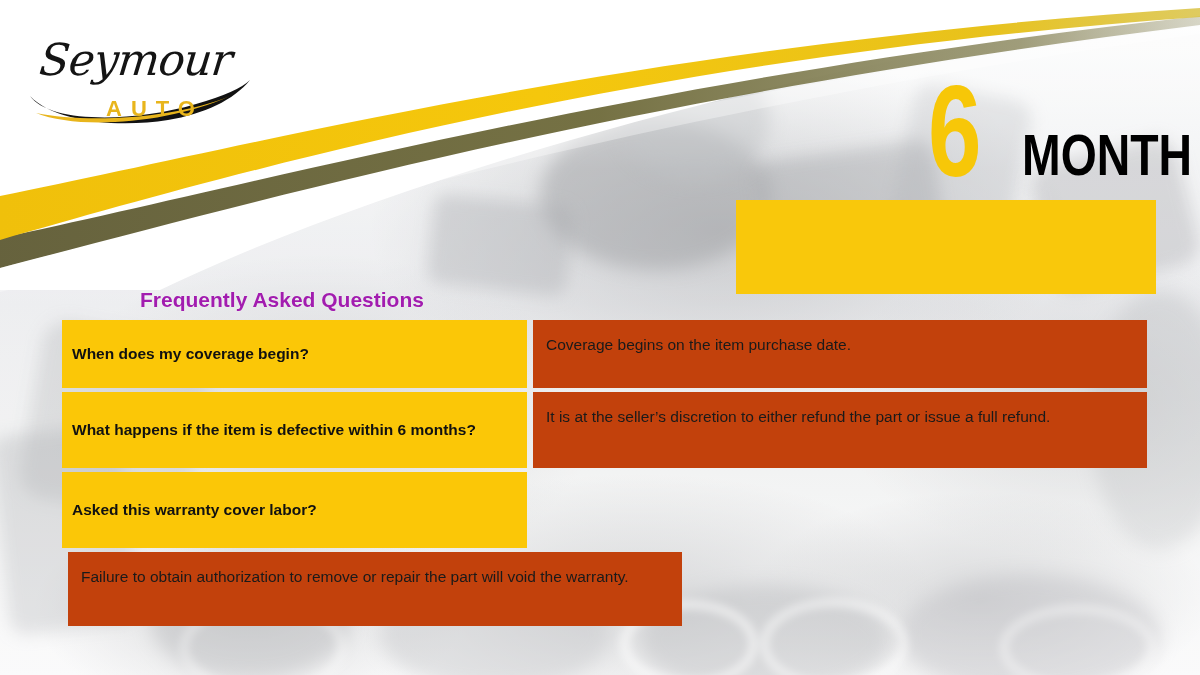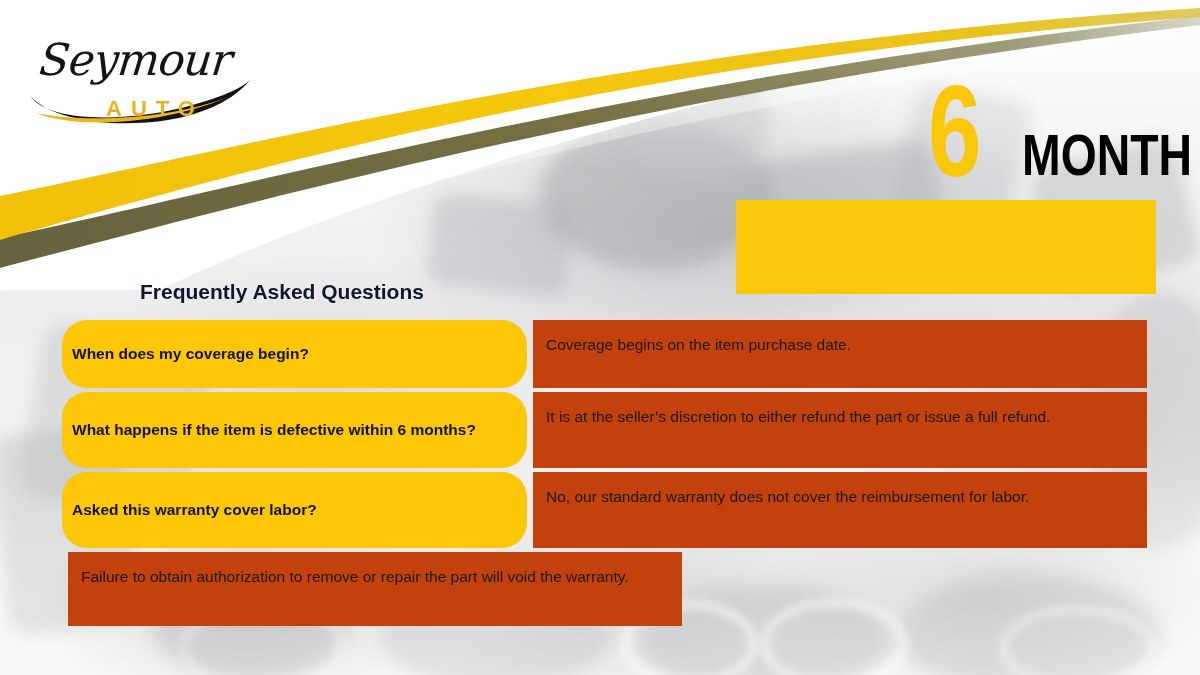--- a/index.html
+++ b/index.html
@@ -78,37 +78,37 @@
     transform:scaleX(.80);transform-origin:left top;
     letter-spacing:0px;
   }
   #band{
     position:absolute;left:736px;top:200px;width:420px;height:94px;
     background:#F9C80B;
   }
 
   
   #faq-title{
-    position:absolute;left:140px;top:280px;
-    font-size:21px;font-weight:700;color:#0f172a;
+    position:absolute;left:140px;top:288px;
+    font-size:21px;font-weight:700;color:#a21caf;
     font-family:"Liberation Sans", sans-serif;
     text-shadow:0 0 2px rgba(255,255,255,.55);
   }
   #table{
     position:absolute;left:62px;top:320px;width:1085px;
   }
   .row{display:flex;margin-bottom:4px;}
   .q,.a{
     box-sizing:border-box;
     display:flex;align-items:center;
   }
   .q{
     width:465px;background:#FBC707;
     padding:10px 0 10px 10px;
-    font-size:15.5px;font-weight:700;color:#111;line-height:20px;border-radius:25px;
+    font-size:15.5px;font-weight:700;color:#111;line-height:20px;
   }
   .spacer{width:6px;}
   .a{
     width:614px;background:#c2410c;
     padding:10px 12px 10px 13px;
     font-size:15.5px;font-weight:400;color:#1a1a1a;line-height:22px;
     text-align:justify;
     align-items:flex-start;
   }
   .a > span{display:block;width:100%;}
@@ -217,23 +217,20 @@
       <div class="a">
           <span>It is at the seller’s discretion to either refund the part or issue a full refund.</span>
         </div>
     </div>
 
     <div class="row r3">
       <div class="q">
           <span>Asked this warranty cover labor?</span>
         </div>
       <div class="spacer"></div>
-      <div class="a">
-          <span>No, our standard warranty does not cover the reimbursement for labor.</span>
-        </div>
     </div>
 
     <div class="row r4">
       <div class="spacer"></div>
       <div class="a">
           <span>Failure to obtain authorization to remove or repair the part will void the warranty.</span>
         </div>
     </div>
 
   </div>

